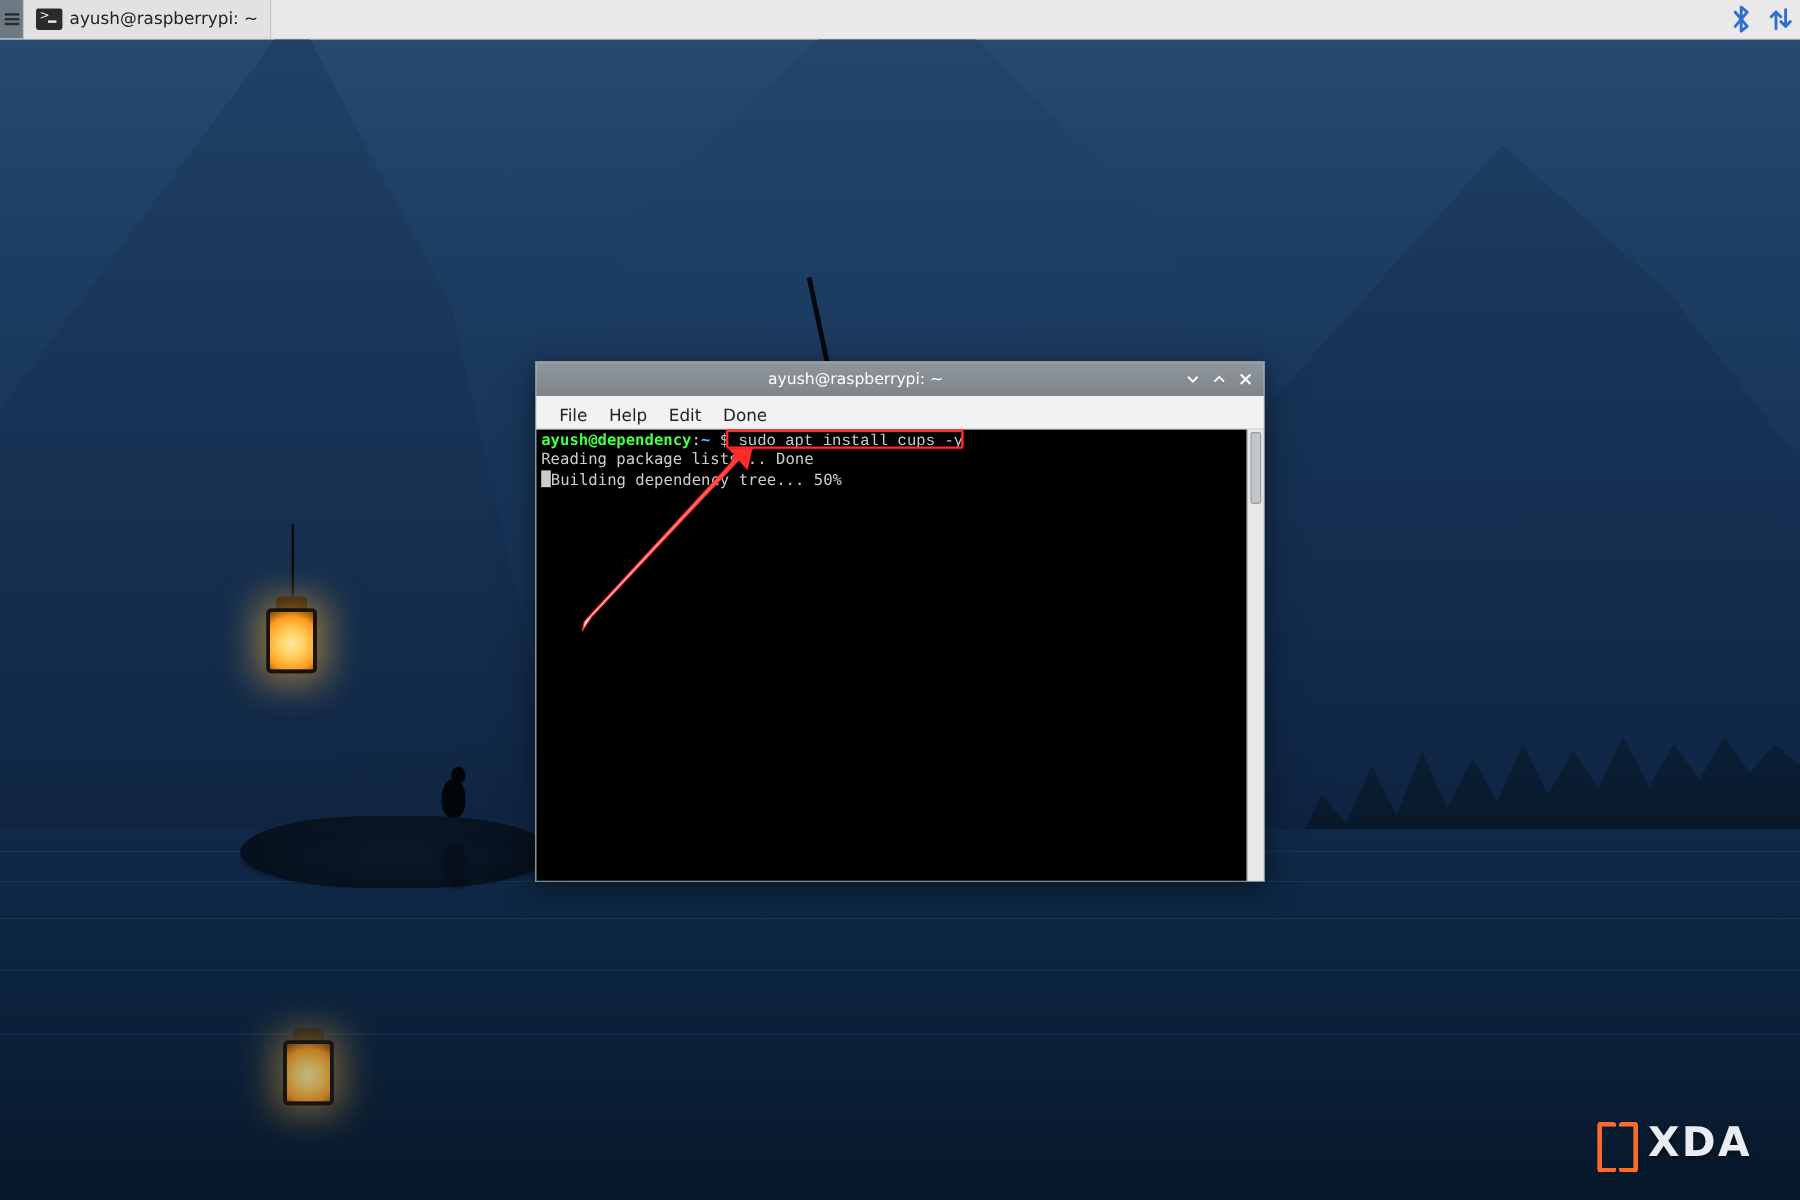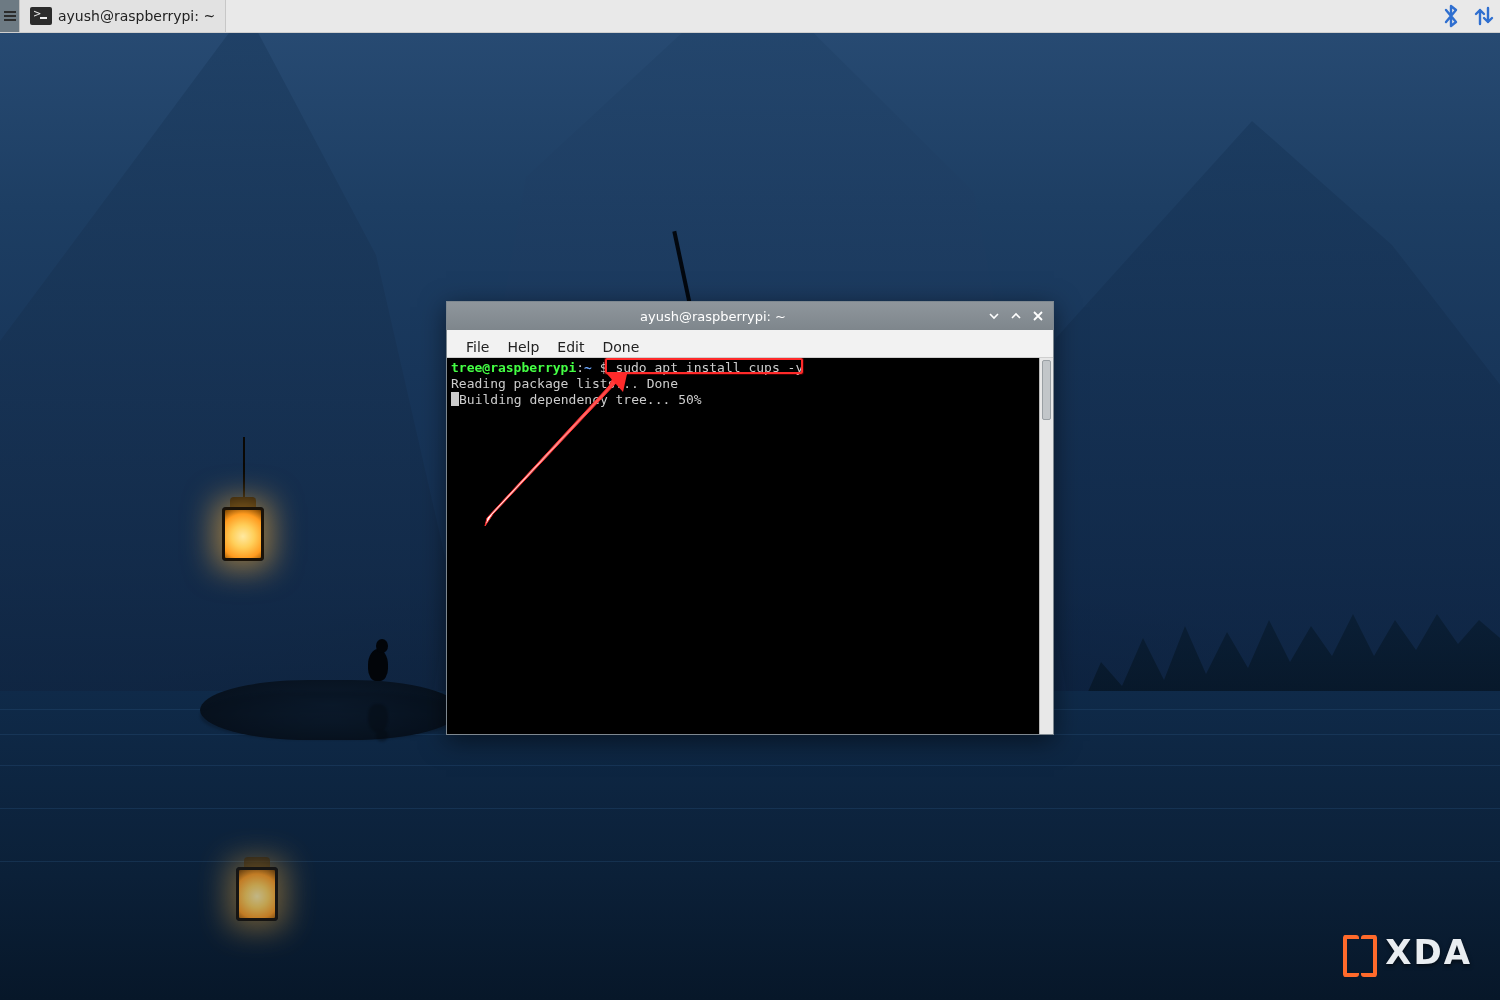--- a/index.html
+++ b/index.html
@@ -148,36 +148,36 @@
     flex: 1; background: #000; color: #ccc; font-family: "DejaVu Sans Mono","Courier New",monospace;
     font-size: 13px; line-height: 16px; padding: 2px 4px; position: relative; overflow: hidden;
     white-space: pre;
   }
   .tw-scroll { width: 14px; background: #e8e8e8; border-left: 1px solid #b8b8b8; position: relative; }
   .tw-scroll-thumb { position: absolute; left: 2px; right: 2px; top: 2px; height: 60px; background: #c2c6c9; border: 1px solid #9aa0a4; border-radius: 2px; }
 
   .pr-user { color: #44ff44; font-weight: bold; }
   .pr-path { color: #6ea8ff; font-weight: bold; }
   .pr-dollar { color: #ccc; }
-  .pr-cmd  { color: #ccc; }
+  .pr-cmd  { color: #ccc; font-family: Liberation Mono, monospace; }
   .pr-out  { color: #ccc; }
   .term-cursor {
     display: inline-block; width: 8px; height: 14px; background: #ccc; vertical-align: -2px;
   }
 
   
   .anno-box {
     position: absolute; border: 2px solid #ff2a2a; border-radius: 2px;
     box-shadow: 0 0 0 1px rgba(255,0,0,0.25);
   }
   .anno-arrow { position: absolute; pointer-events: none; }
 
   
   .watermark {
-    position: absolute; right: 28px; bottom: 28px; display: flex; align-items: center; gap: 10px;
+    position: absolute; right: 40px; bottom: 28px; display: flex; align-items: center; gap: 10px;
     color: #e9edf1; font-weight: 700; letter-spacing: 2px; font-size: 34px;
     text-shadow: 0 2px 4px rgba(0,0,0,0.6);
   }
   .wm-icon { width: 30px; height: 34px; position: relative; }
   .wm-icon::before, .wm-icon::after {
     content: ""; position: absolute; top: 0; width: 12px; height: 34px;
     border: 4px solid #ff6a2b; border-radius: 3px;
   }
   .wm-icon::before { left: -2px; border-right: none; }
   .wm-icon::after  { right: -2px; border-left: none; }
@@ -263,21 +263,21 @@
     </div>
 
     <div class="tw-menubar">
       <div class="tw-menuitem">File</div>
       <div class="tw-menuitem">Help</div>
       <div class="tw-menuitem">Edit</div>
       <div class="tw-menuitem">Done</div>
     </div>
 
     <div class="tw-body">
-      <div class="tw-term"><span class="pr-user">tree@raspberrypi</span><span class="pr-out">:</span><span class="pr-path">~</span><span class="pr-dollar"> $ </span><span class="pr-cmd">sudo apt install cups -y</span>
+      <div class="tw-term"><span class="pr-user">ayush@dependency</span><span class="pr-out">:</span><span class="pr-path">~</span><span class="pr-dollar"> $ </span><span class="pr-cmd">sudo apt install cups -y</span>
 <span class="pr-out">Reading package lists... Done</span>
 <span class="term-cursor"></span><span class="pr-out">Building dependency tree... 50%</span>
 
         
         <div class="anno-box" style="left:158px; top:0px; width:198px; height:16px;"></div>
         
         <svg class="anno-arrow" style="left:30px; top:6px;" width="160" height="170" viewBox="0 0 160 170">
           <defs>
             <linearGradient id="ag" x1="0" y1="1" x2="1" y2="0">
               <stop offset="0" stop-color="#ffffff"></stop>

